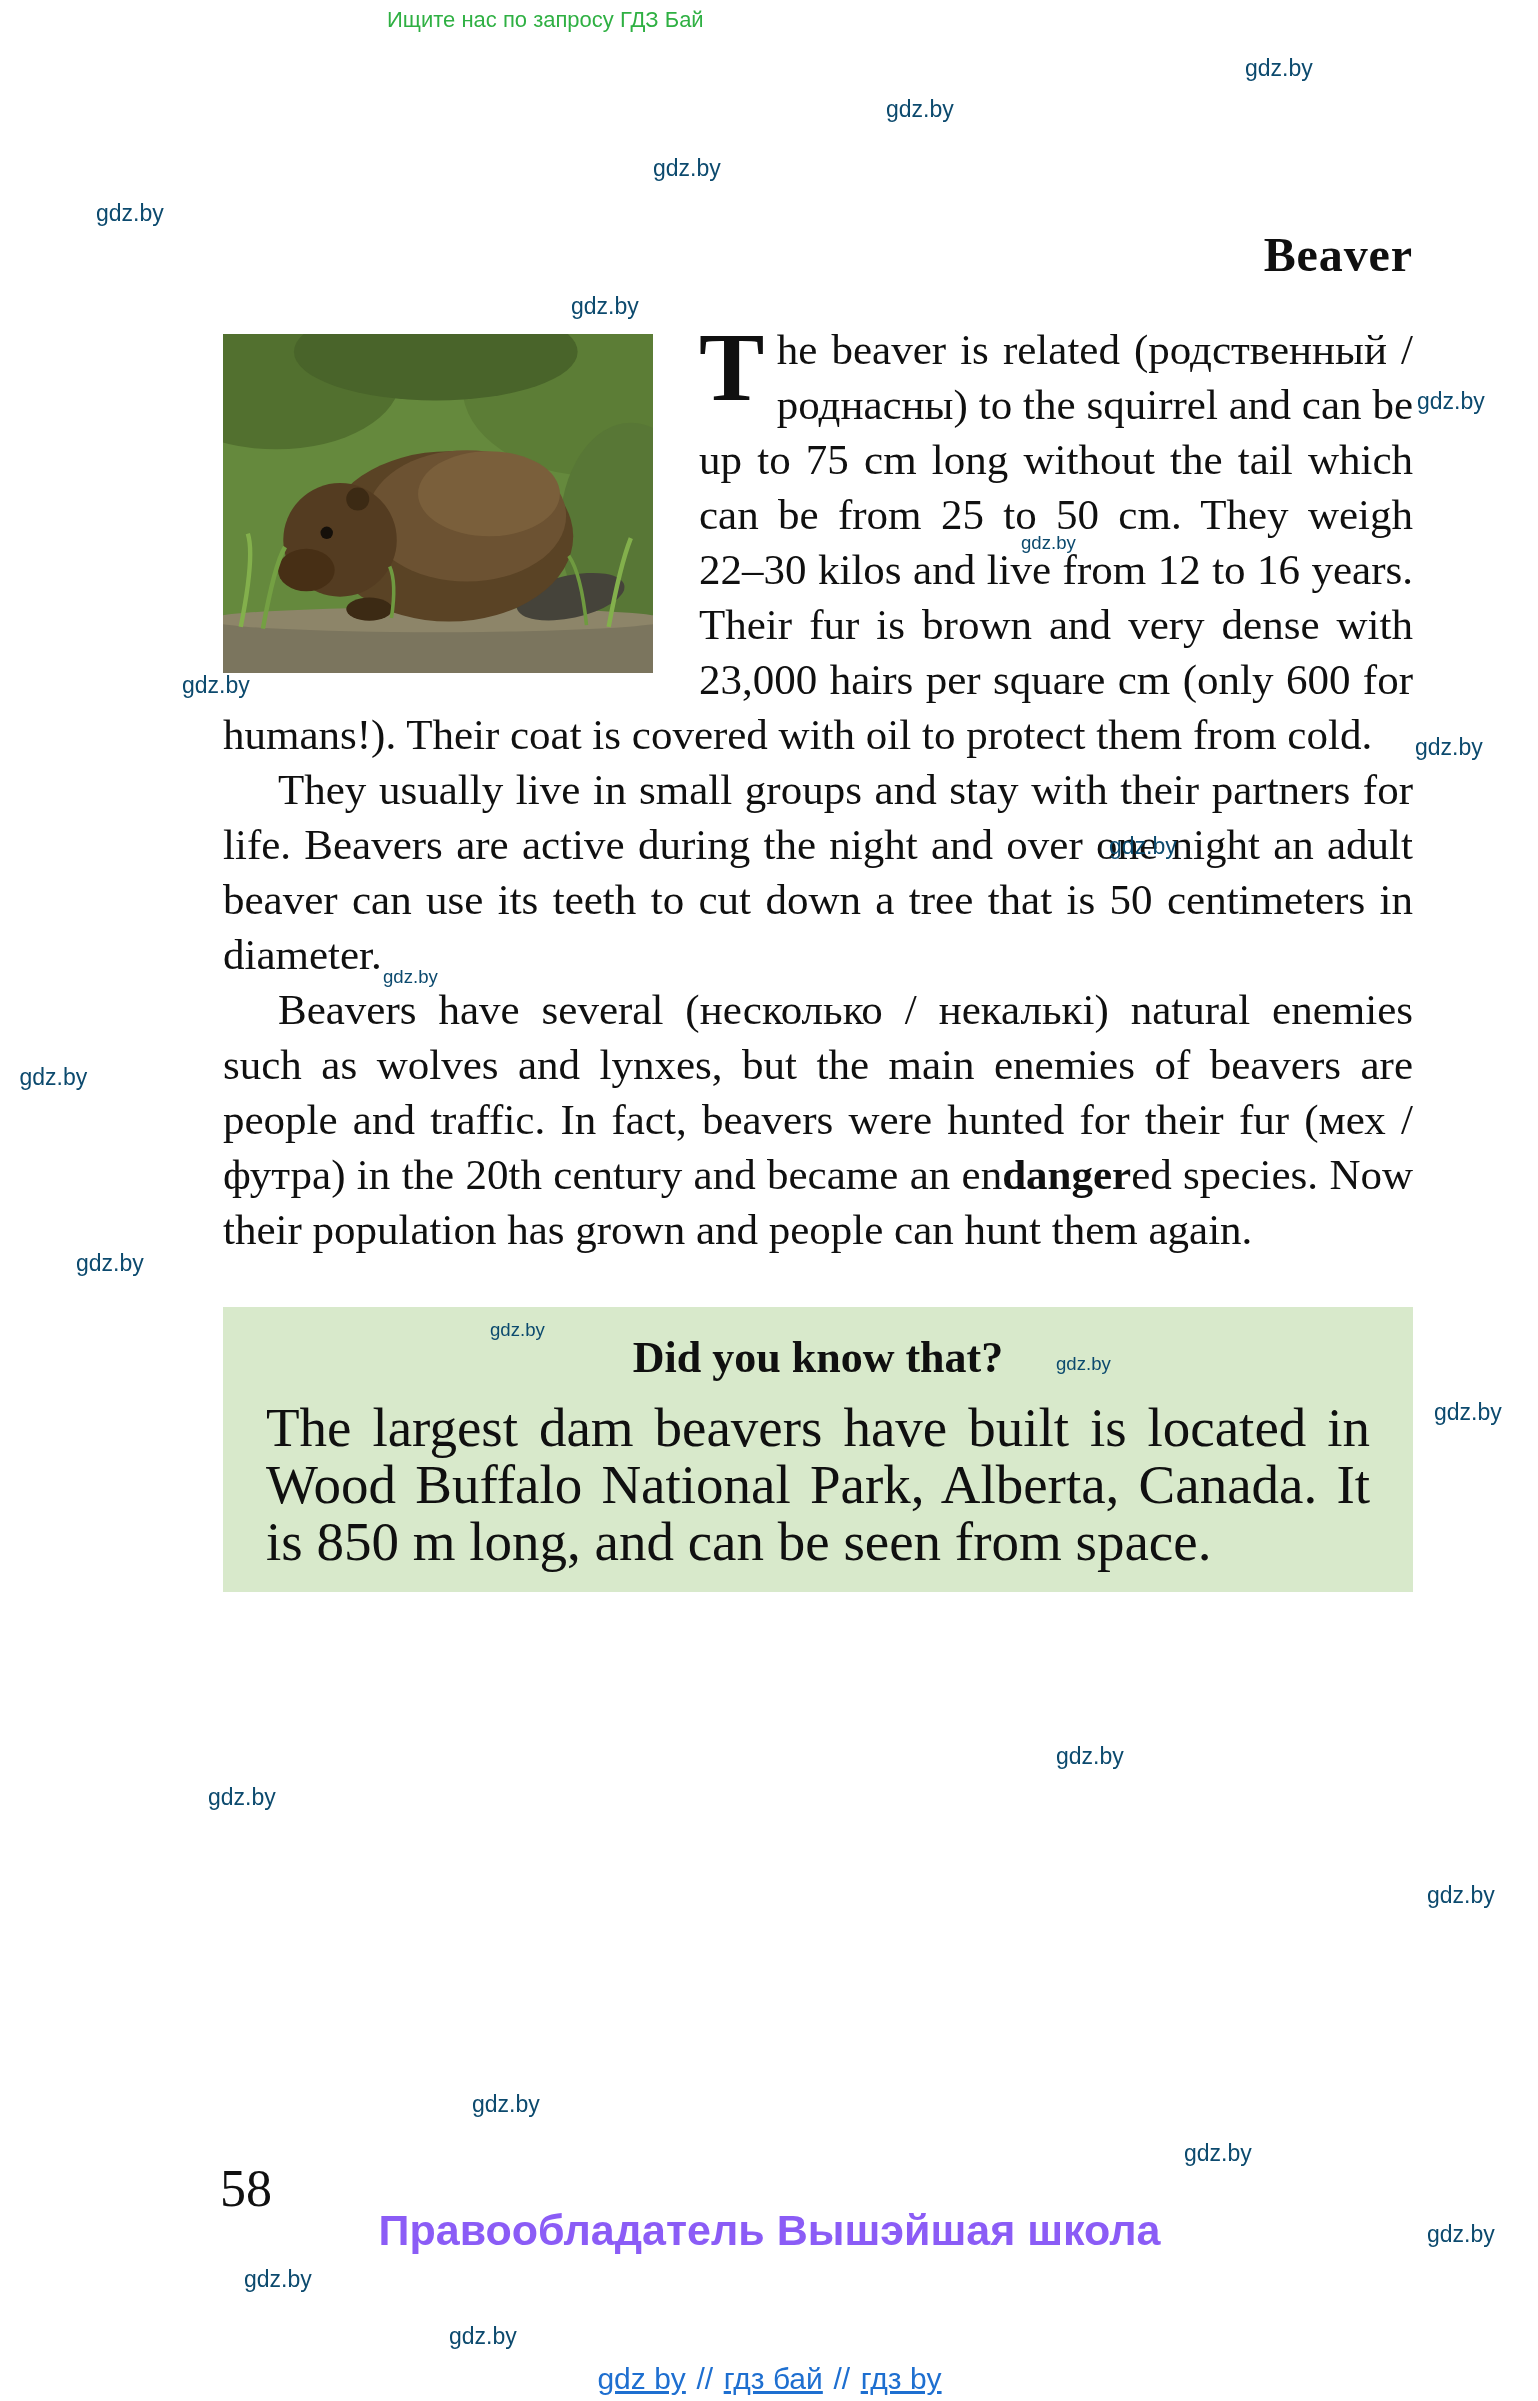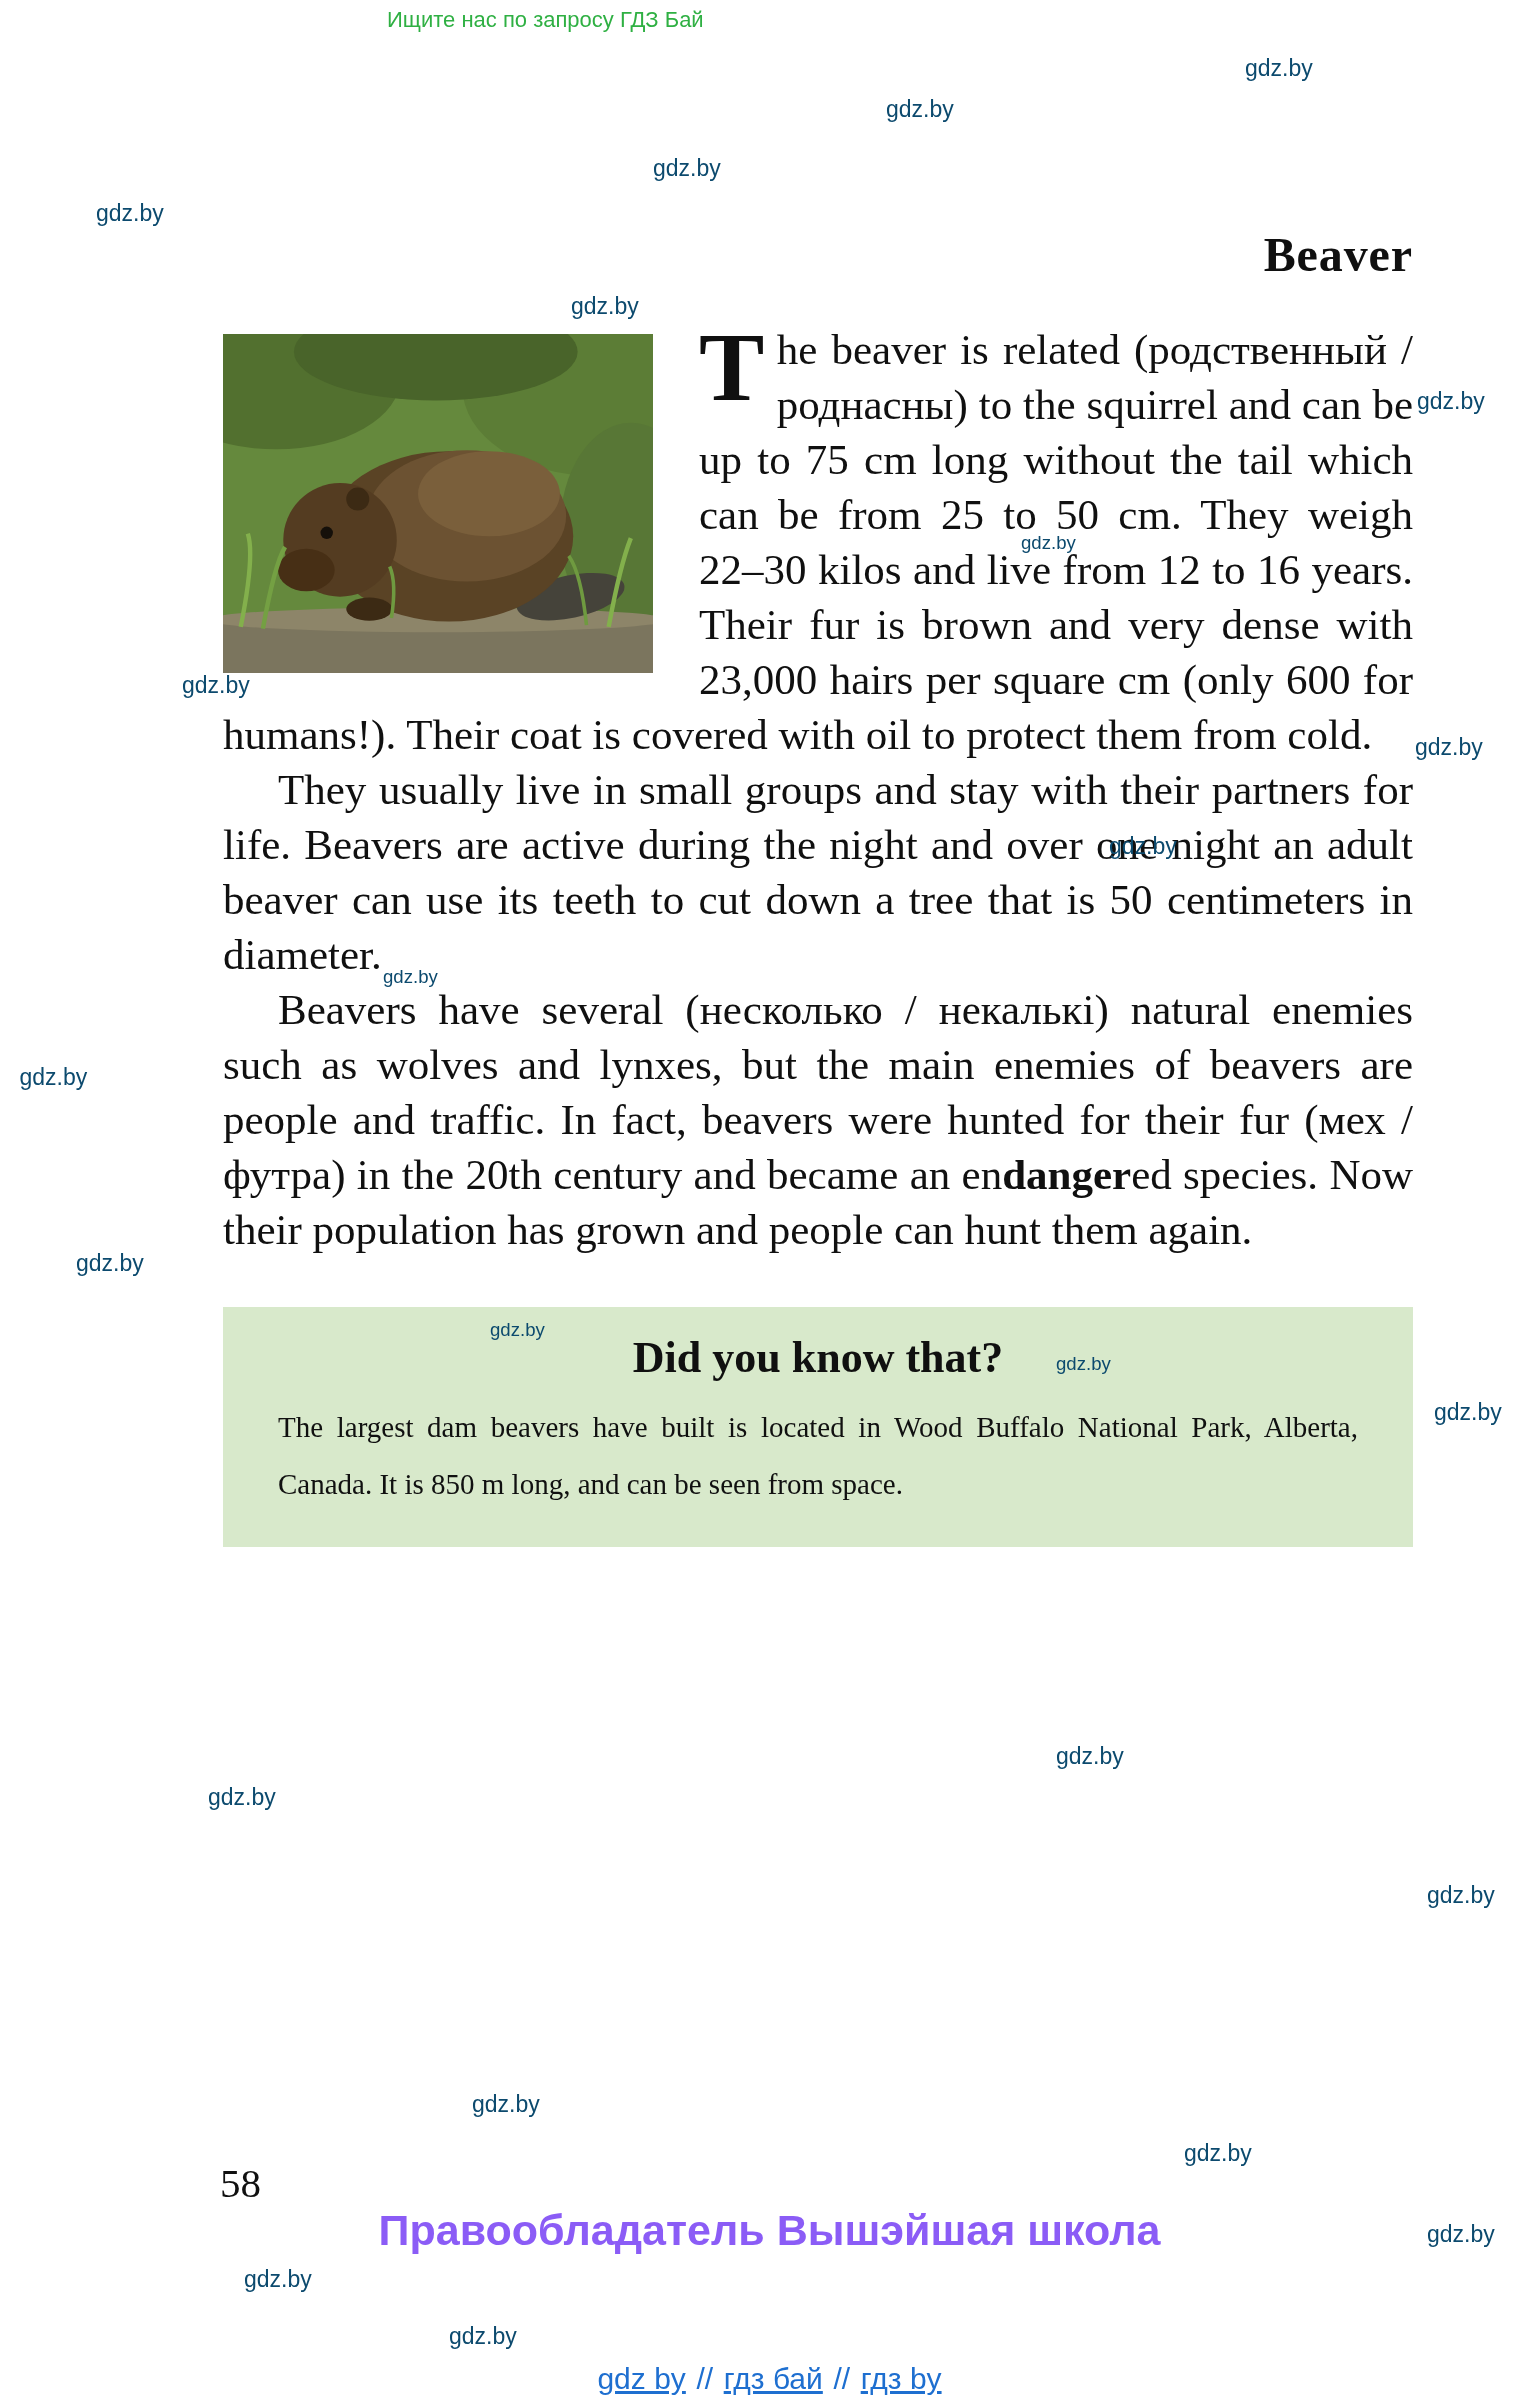--- a/index.html
+++ b/index.html
@@ -32,22 +32,22 @@
   p.indent { text-indent:55px; }
   .dropcap {
     float:left; font-weight:bold; font-size:98px; line-height:83px;
     padding:3.5px 12.4px 0 0;
   }
   .factbox {
     clear:both; background:#d8e9cb; margin-top:50px;
     padding:25px 39px 18px 39px;
   }
   .factbox h2 { font-size:44px; font-weight:bold; text-align:center; margin:0 0 16px 0; }
-  .factbox p { margin:16px; font-size:29px; line-height:57px; text-align:justify; }
-  .pageno { position:absolute; left:220px; top:2159px; font-size:41px; z-index:4; }
+  .factbox p { margin:4px; font-size:55px; line-height:57px; text-align:justify; }
+  .pageno { position:absolute; left:220px; top:2159px; font-size:52px; z-index:4; }
   .copyright {
     position:absolute; left:0; top:2206px; width:1539px; text-align:center; z-index:4;
     font-family:"Liberation Sans","DejaVu Sans",sans-serif;
     font-size:43px; color:#8b5cf6;font-weight:bold;
   }
   .links {
     position:absolute; left:0; top:2362px; width:1539px; text-align:center; z-index:4;
     font-family:"Liberation Sans","DejaVu Sans",sans-serif;
     font-size:30px; color:#1e6fd0;
   }

